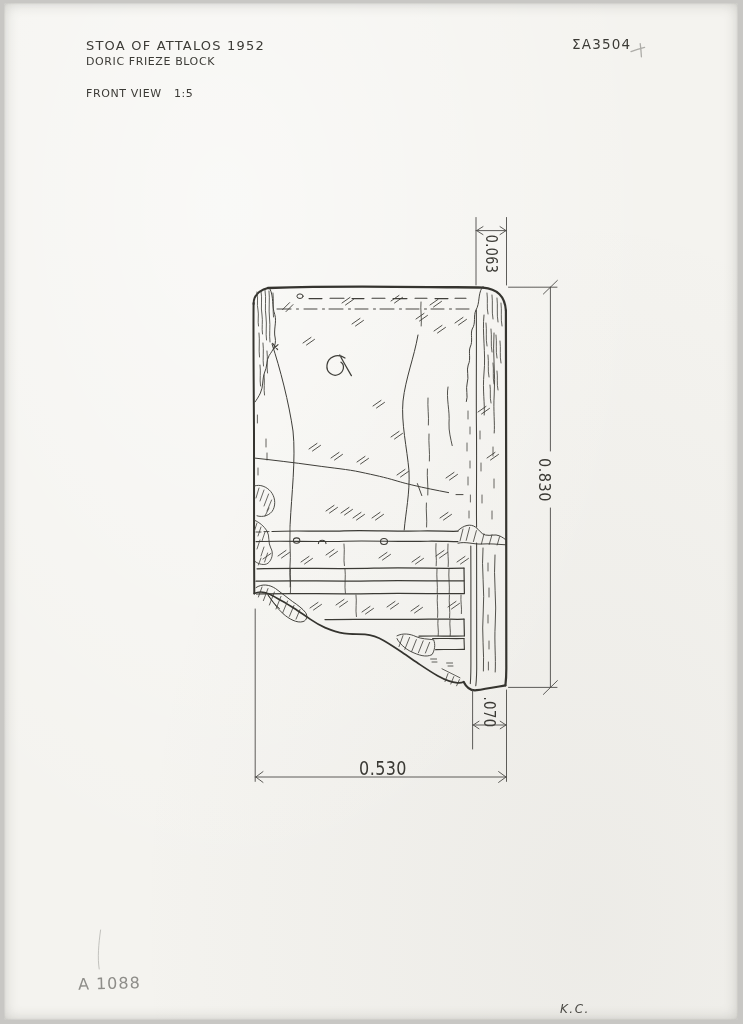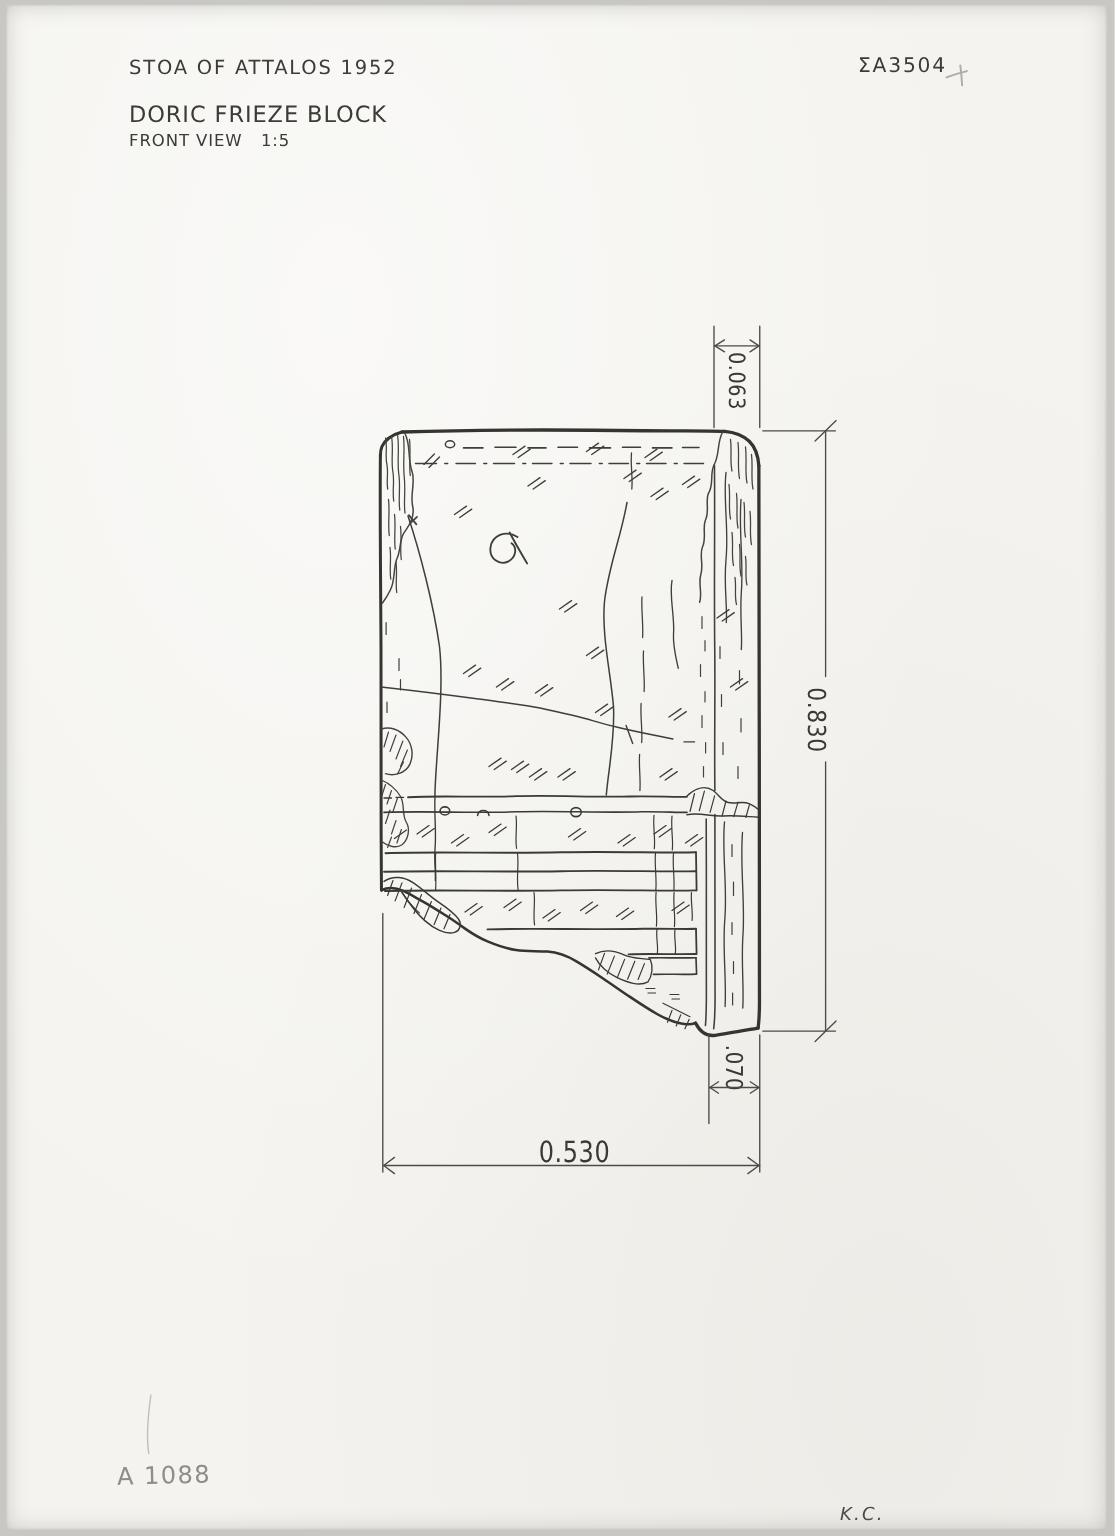--- a/index.html
+++ b/index.html
@@ -14,21 +14,21 @@
     background:
       radial-gradient(ellipse at 30% 20%, rgba(255,255,255,.5), rgba(255,255,255,0) 60%),
       radial-gradient(ellipse at 80% 90%, rgba(120,115,105,.06), rgba(0,0,0,0) 55%),
       #f4f3ef;
     border-radius:3px;
     box-shadow:inset 0 0 14px rgba(90,88,82,.28), inset 0 0 2px rgba(60,58,52,.25);
   }
   .drawing-svg{position:absolute;left:0;top:0;width:743px;height:1024px;}
   .hand{position:absolute;color:#3c3b36;}
   .title-line1{left:82px;top:35px;font-size:13px;letter-spacing:1.2px;white-space:pre;}
-  .title-line2{left:82px;top:64px;font-size:15px;letter-spacing:.6px;white-space:pre;text-align:right;}
+  .title-line2{left:82px;top:52px;font-size:11px;letter-spacing:.6px;white-space:pre;text-align:right;}
   .title-line3{left:82px;top:84px;font-size:11px;letter-spacing:.6px;white-space:pre;}
   .catalog{left:568px;top:33px;font-size:13.5px;letter-spacing:1.2px;}
   .initials{left:556px;top:999px;font-size:12px;letter-spacing:1.5px;font-style:italic;color:#4b4a45;}
   .inv{left:74px;top:971px;font-size:16px;letter-spacing:1px;color:#8e8d89;transform:rotate(-1.5deg);}
   .dim{position:absolute;color:#3a3934;white-space:pre;}
   .dim-top{left:487px;top:251px;font-size:15px;letter-spacing:.5px;
     transform:translate(-50%,-50%) rotate(90deg) scaleX(.85);}
   .dim-right{left:540px;top:477px;font-size:16.5px;letter-spacing:.5px;
     transform:translate(-50%,-50%) rotate(90deg) scaleX(.88);}
   .dim-bsmall{left:485px;top:709px;font-size:15.5px;letter-spacing:.5px;

